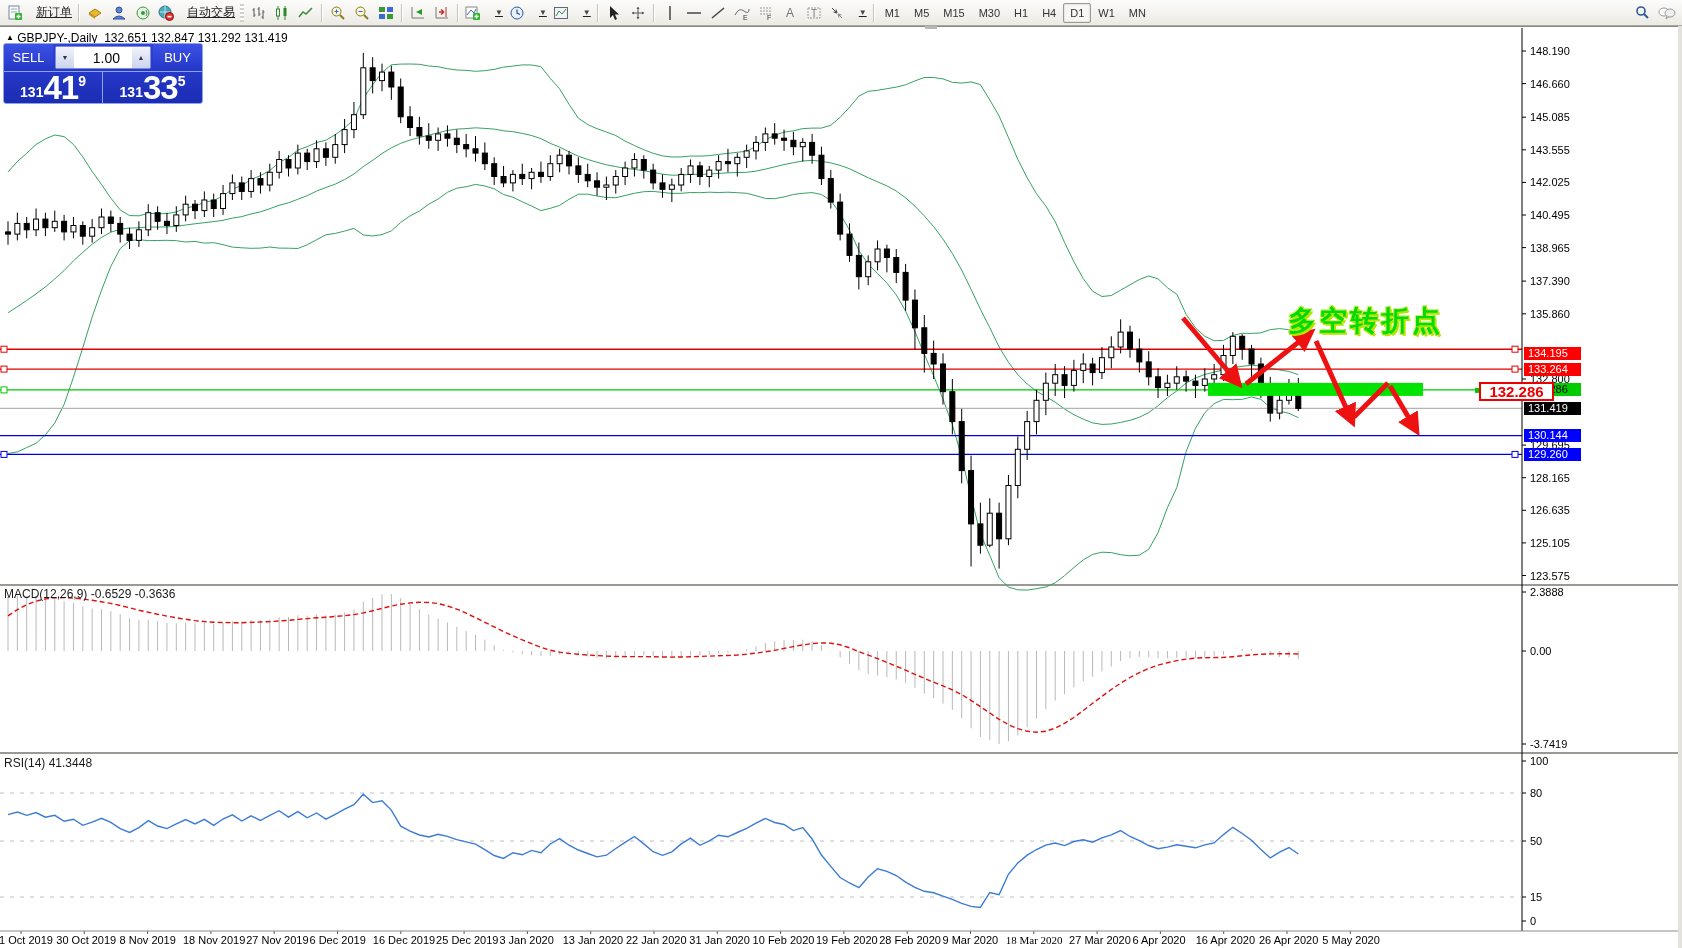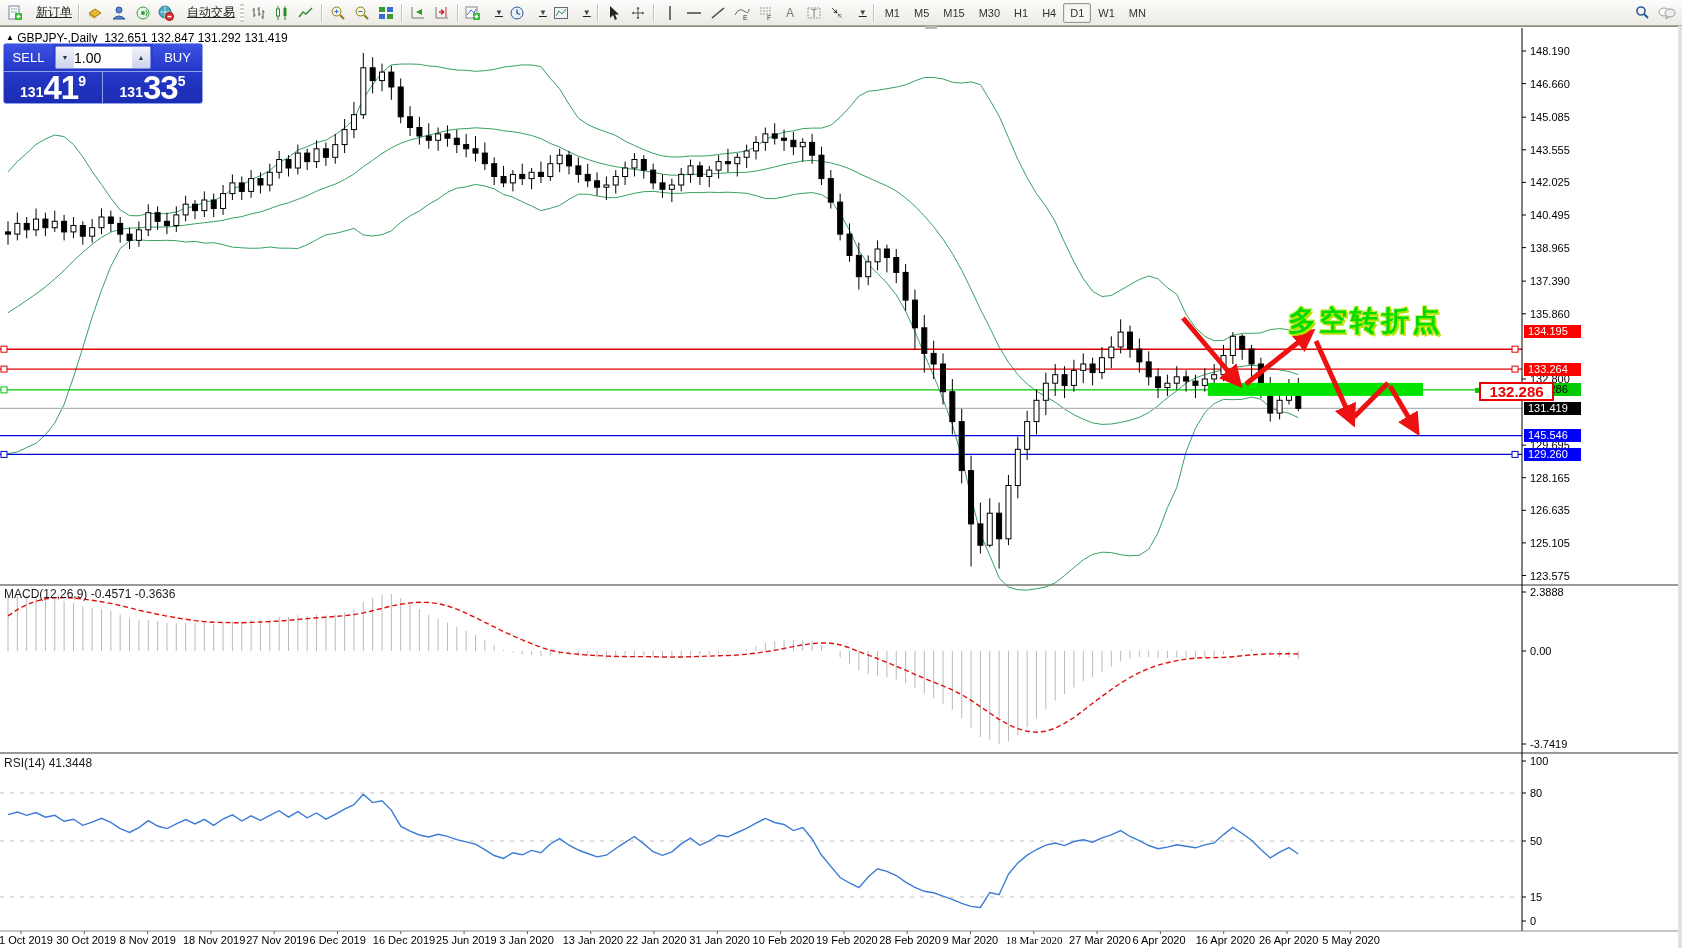--- a/index.html
+++ b/index.html
@@ -27,22 +27,22 @@
   .trade-panel { position:absolute; left:3px; top:43px; width:200px; height:61px; z-index:20;
     background:linear-gradient(#2e43d8,#1b2cb4); border:1px solid #8fa3e8; border-radius:3px;
     color:#fff; overflow:hidden; }
   .tp-row1 { display:flex; height:27px; align-items:stretch; }
   .tp-sell,.tp-buy { width:52px; display:flex; align-items:center; justify-content:center;
     font-size:13px; color:#fff; background:linear-gradient(#3c52e4,#2336c6); cursor:pointer; }
   .tp-vol { flex:1; margin:2px 2px 0 2px; background:#fff; border:1px solid #7c8cd8; border-radius:2px;
     display:flex; align-items:center; height:23px; }
   .tp-spin { width:18px; height:100%; background:linear-gradient(#f2f4fa,#ccd4ee);
     display:flex; align-items:center; justify-content:center; font-size:7px; color:#334; cursor:pointer; }
-  .tp-vol input { flex:1; border:0; outline:0; font-size:14px; color:#000;
-    width:58px; padding-right:4px; font-family:"Liberation Sans",sans-serif; background:transparent;}
+  .tp-vol input { flex:1; border:0; outline:0; text-align:right; font-size:14px; color:#000;
+    width:58px; padding-right:12px; font-family:"Liberation Sans",sans-serif; background:transparent;}
   .tp-row2 { display:flex; height:34px; }
   .tp-price { width:50%; display:flex; align-items:flex-end; justify-content:center; padding-bottom:2px; }
   .tp-price.sell { border-right:1px solid #8fa3e8; border-top:1px solid #8fa3e8; }
   .tp-price.buy { border-top:1px solid #8fa3e8; }
   .p-int { font-size:14px; font-weight:bold; margin-bottom:3px; }
   .p-big { font-size:33px; font-weight:bold; line-height:30px; letter-spacing:-1px;text-align:right; }
   .p-sup { font-size:14px; font-weight:bold; margin-bottom:14px; }
   
   .ind-label { position:absolute; left:4px; font-size:12px; color:#1a1a1a; z-index:10; }
   
@@ -885,48 +885,48 @@
     <div class="tp-price buy">
       <span class="p-int">131</span>
       <span class="p-big">33</span>
       <span class="p-sup">5</span>
     </div>
   </div>
 </div>
 
 <div class="ind-label" style="top:587px;">
   <span>MACD(12,26,9)</span>
-  <span>-0.4571</span>
+  <span>-0.6529</span>
   <span>-0.3636</span>
 </div>
 <div class="ind-label" style="top:756px;text-align:center;">
   <span>RSI(14)</span>
   <span>41.3448</span>
 </div>
 
 <div class="cn-note">多空转折点</div>
 <div class="price-tag">132.286</div>
 
 <div id="badges">
-    <div class="badge" style="background: rgb(255, 0, 0); color: rgb(255, 255, 255); top: 325px;">134.195</div>
+    <div class="badge" style="background: rgb(255, 0, 0); color: rgb(255, 255, 255); top: 347px;">134.195</div>
     <div class="badge" style="background: rgb(255, 0, 0); color: rgb(255, 255, 255); top: 362.6px;">133.264</div>
     <div class="badge" style="background: rgb(0, 204, 0); color: rgb(0, 0, 0); top: 383.4px;">132.286</div>
-    <div class="badge" style="background: rgb(0, 0, 255); color: rgb(255, 255, 255); top: 429.1px;">145.546</div>
+    <div class="badge" style="background: rgb(0, 0, 255); color: rgb(255, 255, 255); top: 429.1px;">130.144</div>
     <div class="badge" style="background: rgb(0, 0, 255); color: rgb(255, 255, 255); top: 447.9px;">129.260</div>
     <div class="badge" style="background: rgb(0, 0, 0); color: rgb(255, 255, 255); top: 401.9px;">131.419</div>
   </div>
 <div id="date-axis">
     <span class="date-label" style="left: -7px;">21 Oct 2019</span>
     <span class="date-label" style="left: 56.3px;">30 Oct 2019</span>
     <span class="date-label" style="left: 119.6px;">8 Nov 2019</span>
     <span class="date-label" style="left: 182.9px;">18 Nov 2019</span>
     <span class="date-label" style="left: 246.2px;">27 Nov 2019</span>
     <span class="date-label" style="left: 309.5px;">6 Dec 2019</span>
     <span class="date-label" style="left: 372.8px;">16 Dec 2019</span>
-    <span class="date-label" style="left: 436.1px;">25 Jun 2019</span>
+    <span class="date-label" style="left: 436.1px;">25 Dec 2019</span>
     <span class="date-label" style="left: 499.4px;">3 Jan 2020</span>
     <span class="date-label" style="left: 562.7px;">13 Jan 2020</span>
     <span class="date-label" style="left: 626px;">22 Jan 2020</span>
     <span class="date-label" style="left: 689.3px;">31 Jan 2020</span>
     <span class="date-label" style="left: 752.6px;">10 Feb 2020</span>
     <span class="date-label" style="left: 815.9px;">19 Feb 2020</span>
     <span class="date-label" style="left: 879.2px;">28 Feb 2020</span>
     <span class="date-label" style="left: 942.5px;">9 Mar 2020</span>
     <span class="date-label" style="left: 1005.8px; font-family: Liberation Serif, serif;">18 Mar 2020</span>
     <span class="date-label" style="left: 1069.1px;">27 Mar 2020</span>

